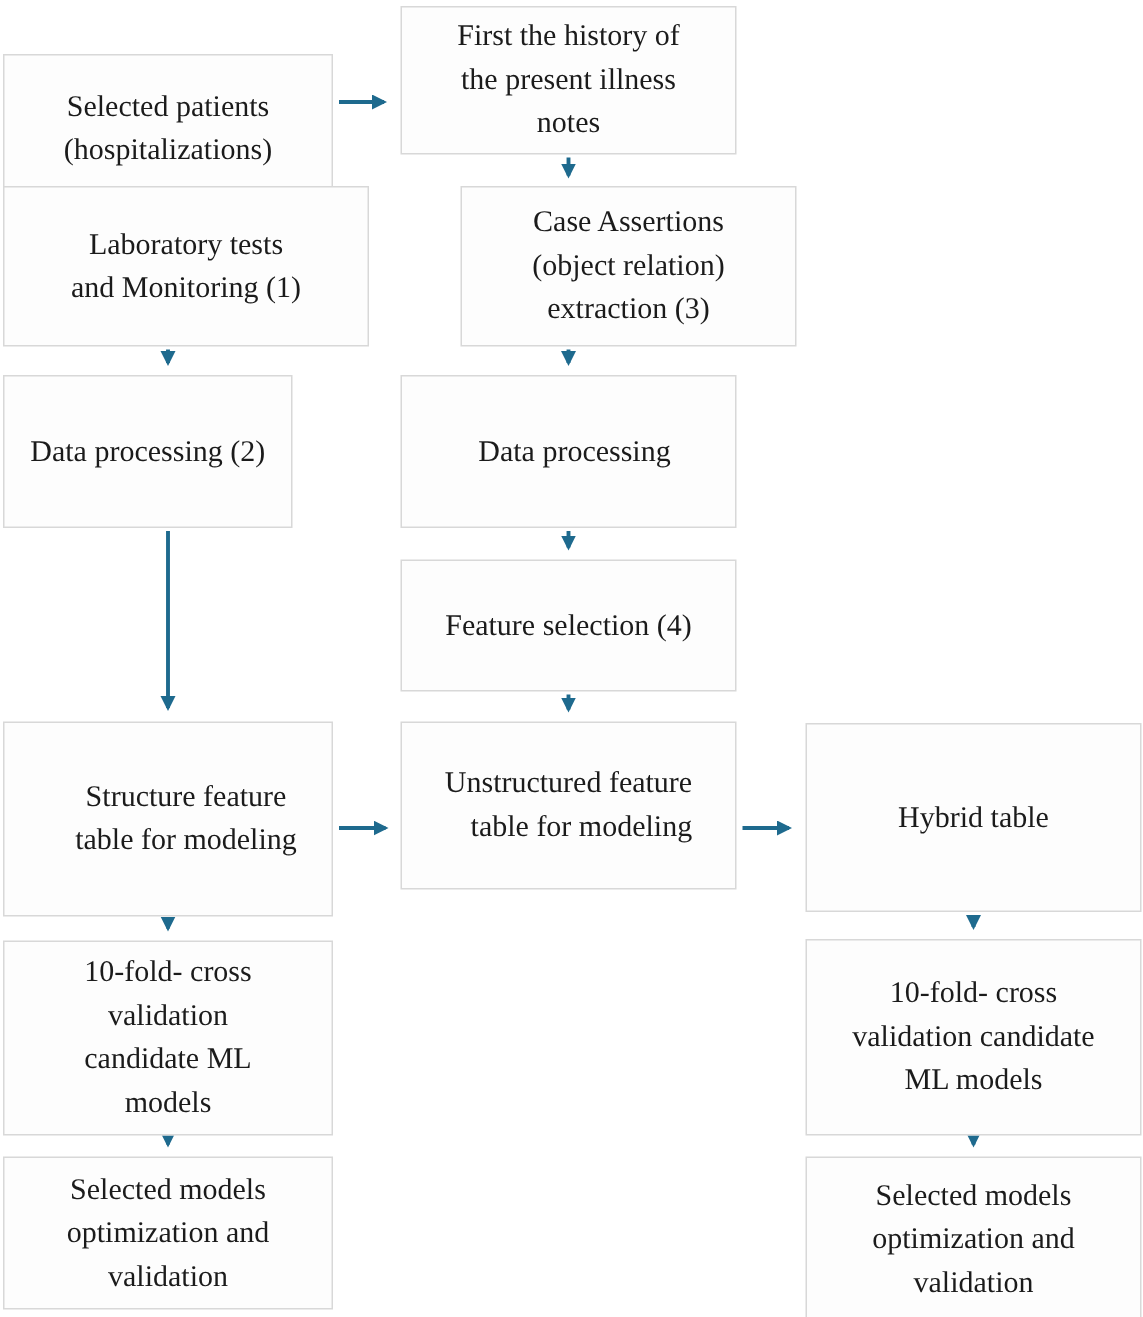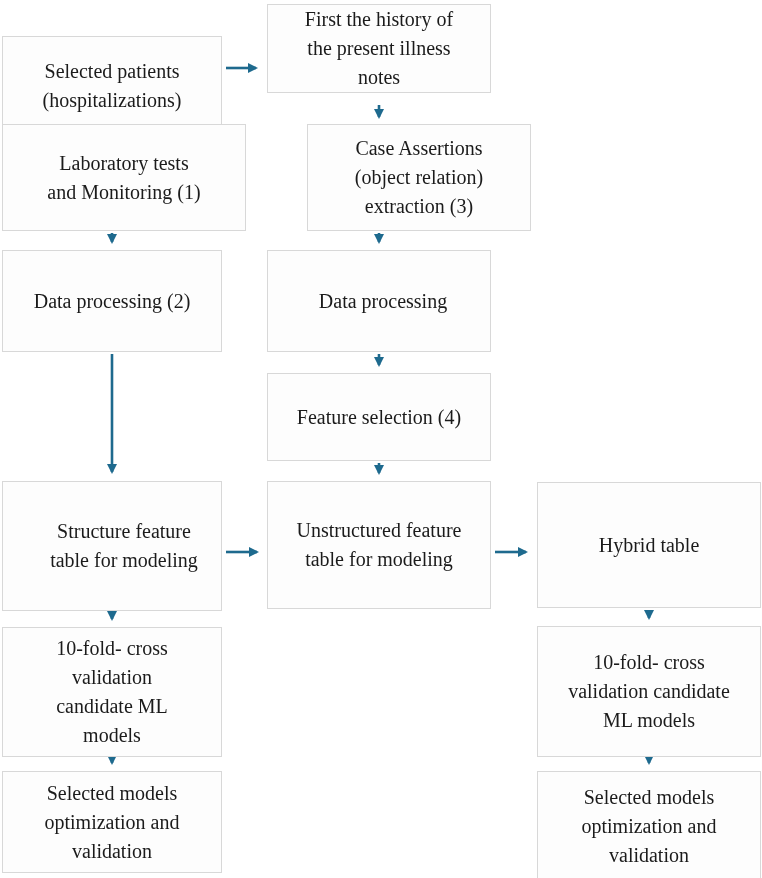--- a/index.html
+++ b/index.html
@@ -29,30 +29,30 @@
     text-align:center;
     color:var(--text);
     font-size:20px;
     line-height:1.45;
     padding:4px 8px;
   }
   .box span{white-space:pre-line;}
   
   .b-l1{left:2px;   top:4px;   width:220px; height:99px;margin-top:32px;}
   .b-l2{left:2px;   top:124px; width:244px; height:107px;}
-  .b-l3{left:2px;   top:250px; width:220px; height:102px;}
+  .b-l3{left:2px;   top:250px; width:193px; height:102px;}
   .b-l4{left:2px;   top:481px; width:220px; height:130px;padding-left:32px;}
   .b-l5{left:2px;   top:627px; width:220px; height:130px;}
   .b-l6{left:2px;   top:771px; width:220px; height:102px;}
   
-  .b-m1{left:267px; top:4px;   width:224px; height:89px;}
+  .b-m1{left:267px; top:4px;   width:224px; height:99px;}
   .b-m2{left:267px; top:124px; width:224px; height:107px;margin-left:40px;}
   .b-m3{left:267px; top:250px; width:224px; height:102px;padding-left:16px;}
   .b-m4{left:267px; top:373px; width:224px; height:88px;}
-  .b-m5{left:267px; top:481px; width:224px; height:128px;}
+  .b-m5{left:267px; top:481px; width:224px; height:112px;text-align:right;}
   
   .b-r1{left:537px; top:482px; width:224px; height:126px;}
   .b-r2{left:537px; top:626px; width:224px; height:131px;}
   .b-r3{left:537px; top:771px; width:224px; height:110px;}
   svg.arrows{
     position:absolute;
     left:0;top:0;
     width:762px;height:878px;
     pointer-events:none;
   }

